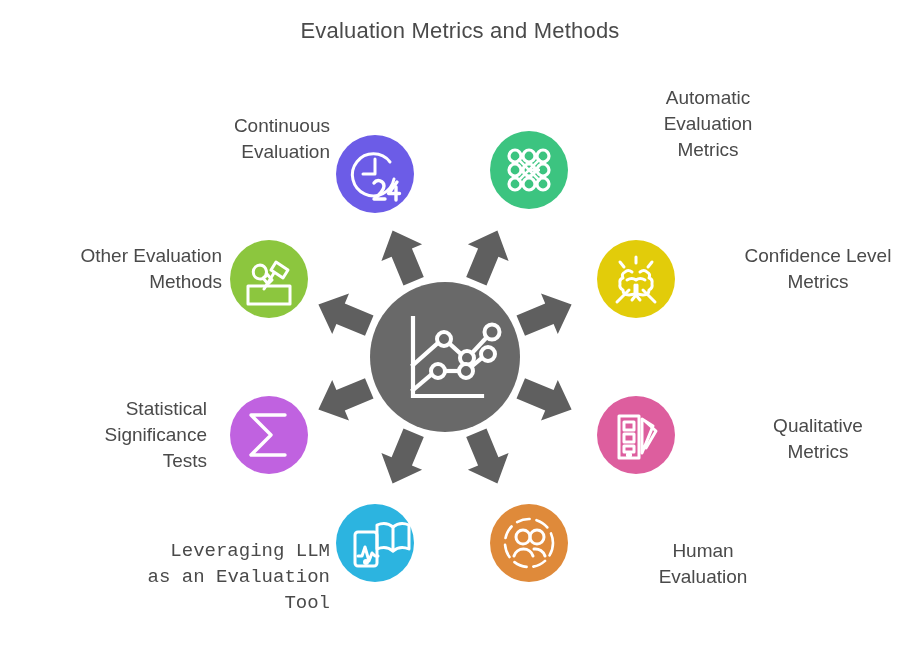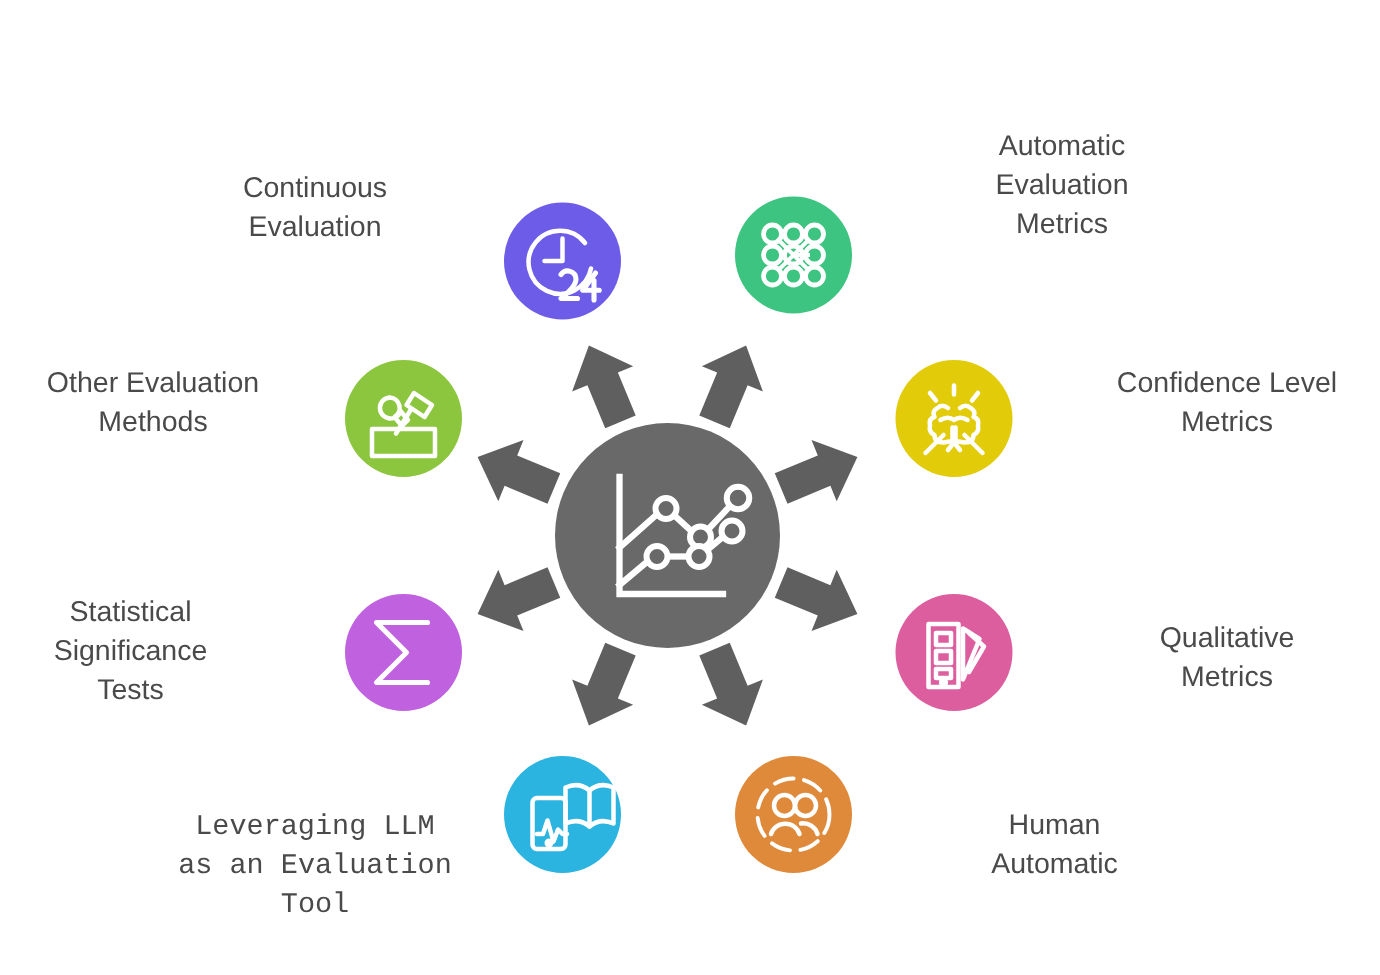--- a/index.html
+++ b/index.html
@@ -70,28 +70,29 @@
     font-size: 19px;
     line-height: 1.38;
     color: #4a4a4a;
     width: 240px;
     white-space: pre-line;
   }
   .lbl-right {
     text-align: center;
   }
   .lbl-left {
-    text-align: center;
+    text-align: right;
   }
 </style>
 </head>
 <body>
 
 <div id="canvas">
 
+  <div id="page-title">Evaluation Metrics and Methods</div>
 
   <svg id="arrow-layer" viewBox="0 0 920 650">
       <polygon points="423.8,277.0 411.9,248.4 422.1,244.2 392.6,230.4 381.4,261.0 391.6,256.8 403.5,285.5" fill="#5f5f5f"></polygon>
       <polygon points="486.5,285.5 498.4,256.8 508.6,261.0 497.4,230.4 467.9,244.2 478.1,248.4 466.2,277.0" fill="#5f5f5f"></polygon>
       <polygon points="525.0,335.8 553.6,323.9 557.8,334.1 571.6,304.6 541.0,293.4 545.2,303.6 516.5,315.5" fill="#5f5f5f"></polygon>
       <polygon points="516.5,398.5 545.2,410.4 541.0,420.6 571.6,409.4 557.8,379.9 553.6,390.1 525.0,378.2" fill="#5f5f5f"></polygon>
       <polygon points="466.2,437.0 478.1,465.6 467.9,469.8 497.4,483.6 508.6,453.0 498.4,457.2 486.5,428.5" fill="#5f5f5f"></polygon>
       <polygon points="403.5,428.5 391.6,457.2 381.4,453.0 392.6,483.6 422.1,469.8 411.9,465.6 423.8,437.0" fill="#5f5f5f"></polygon>
       <polygon points="365.0,378.2 336.4,390.1 332.2,379.9 318.4,409.4 349.0,420.6 344.8,410.4 373.5,398.5" fill="#5f5f5f"></polygon>
       <polygon points="373.5,315.5 344.8,303.6 349.0,293.4 318.4,304.6 332.2,334.1 336.4,323.9 365.0,335.8" fill="#5f5f5f"></polygon>
@@ -203,21 +204,21 @@
           </g>
           <g fill="none" stroke="#ffffff" stroke-width="3" stroke-linecap="round" stroke-linejoin="round">
             <circle cx="33" cy="33" r="7"></circle>
             <circle cx="47" cy="33" r="7"></circle>
             <path d="M24 52 a10 10 0 0 1 19 0"></path>
             <path d="M44 45 a10 10 0 0 1 11 7"></path>
           </g>
         </svg>
       </div>
       <div class="node-label lbl-right" style="left: 583px; top: 538px; width: 240px;">Human
-Automatic</div>
+Evaluation</div>
     </div>
     <div class="node">
       <div class="node-icon" style="left: 336px; top: 504px; background: rgb(44, 180, 224);">
         <svg width="78" height="78" viewBox="0 0 78 78">
           <g fill="none" stroke="#ffffff" stroke-width="3" stroke-linecap="round" stroke-linejoin="round">
             <rect x="19" y="28" width="22" height="34" rx="3"></rect>
             <path d="M22 52 l4 0 l3 -9 l4 14 l3 -8 l3 3 l3 0"></path>
             <circle cx="30" cy="58" r="1.5"></circle>
             <path d="M41 21 q9 -4 16 2 q7 -6 16 -2 l0 24 q-9 -4 -16 2 q-7 -6 -16 -2 Z"></path>
             <path d="M57 23 L57 47"></path>

